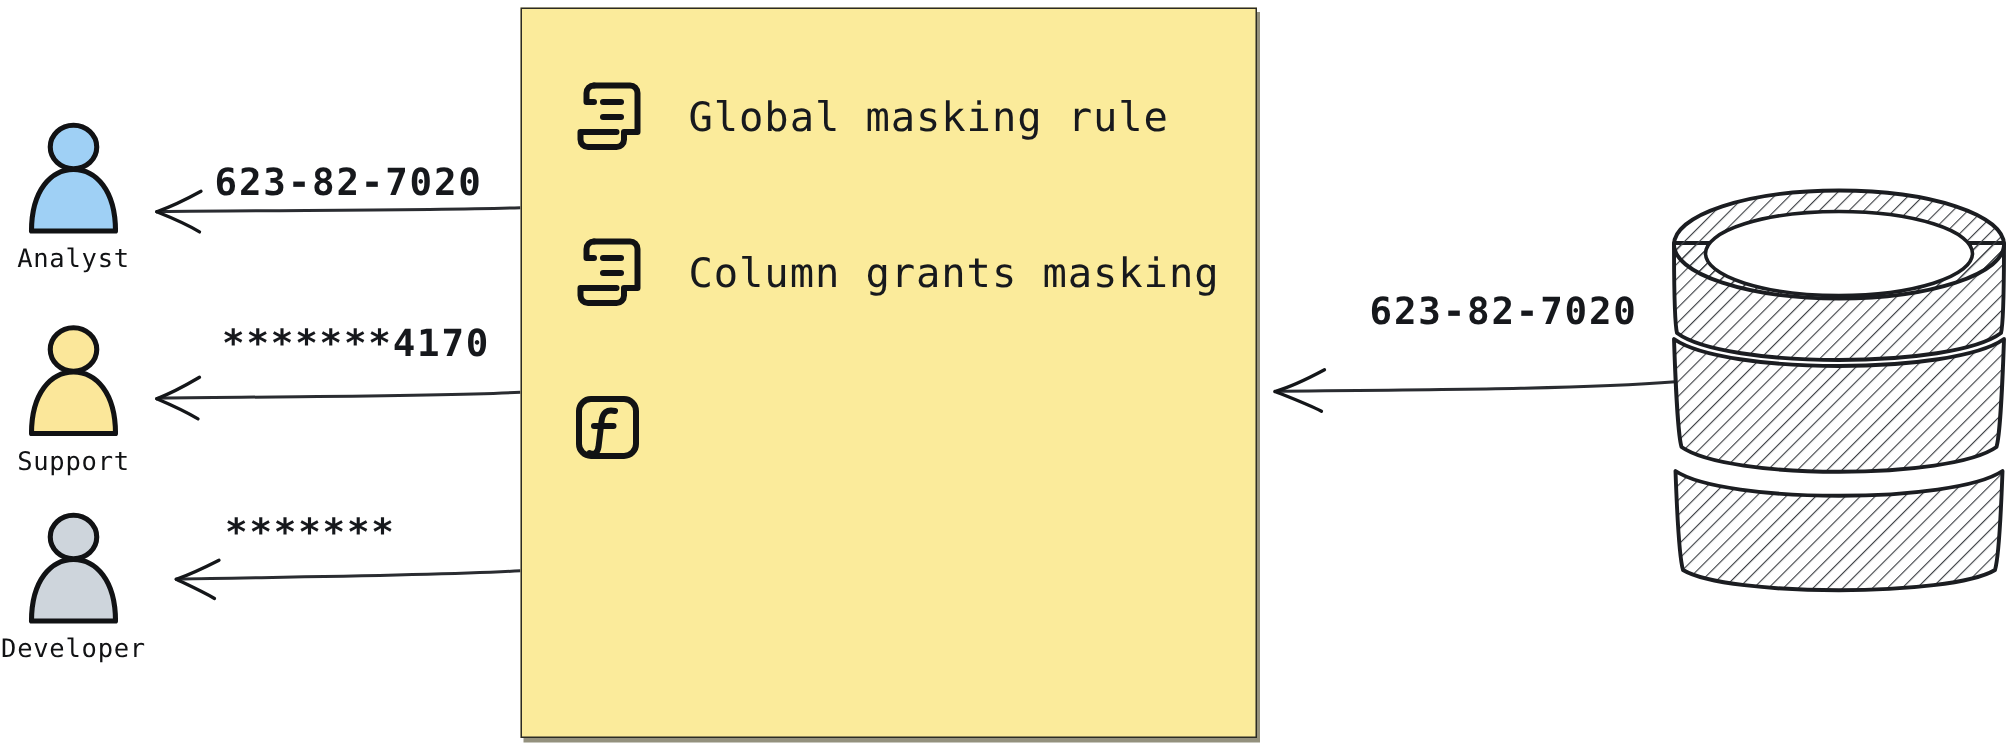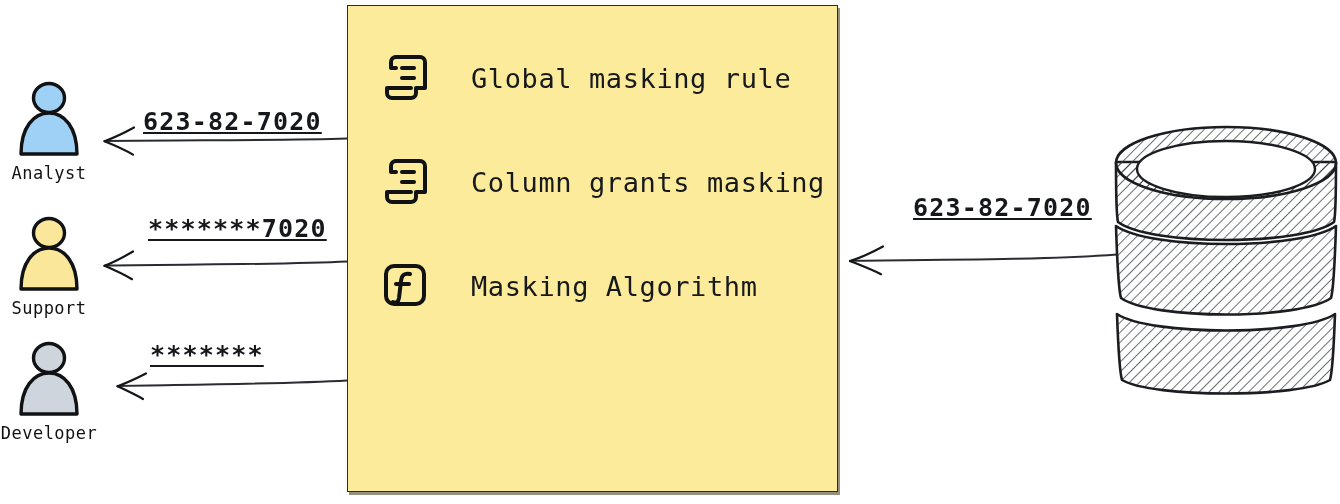--- a/index.html
+++ b/index.html
@@ -23,21 +23,20 @@
   #actor-analyst   { left:-6px; top:80px; }
   #actor-support   { left:-6px; top:215px; }
   #actor-developer { left:-6px; top:340px; }
 
   
   .flow-label {
     position:absolute; white-space:nowrap;
     font-family:"DejaVu Sans Mono","Liberation Mono",monospace;
     font-size:25px; font-weight:700; color:#16181c;
     letter-spacing:1.2px;
-    text-decoration:underline;
   }
   #label-analyst   { left:143px; top:107px; }
   #label-support   { left:148px; top:214px; }
   #label-developer { left:150px; top:340px; }
   #label-db        { left:913px; top:193px; }
 
   
   .arrow { position:absolute; overflow:visible; }
   #arrow-analyst   { left:100px;  top:120px; }
   #arrow-support   { left:100px;  top:245px; }
@@ -58,21 +57,21 @@
   }
   .policy-row {
     display:flex; align-items:center;
     height:56px; margin-bottom:48px;
   }
   .policy-row .row-icon {
     width:48px; height:52px; flex:0 0 48px;
     display:flex; align-items:center; justify-content:center;
   }
   .policy-row .row-label {
-    margin-left:42px;
+    margin-left:30px;
     font-family:"DejaVu Sans Mono","Liberation Mono",monospace;
     font-size:27px; color:#17191d; letter-spacing:0.6px;
     white-space:nowrap;
   }
 
   
   #database { position:absolute; left:1112px; top:122px; width:228px; height:285px; }
 </style>
 </head>
 <body>
@@ -97,21 +96,21 @@
 
   <div class="actor" id="actor-developer">
     <svg class="glyph" viewBox="0 0 76 82">
       <ellipse cx="38" cy="18" rx="15.5" ry="14.5" fill="#ced5dc" stroke="#111214" stroke-width="3.4"></ellipse>
       <path d="M10 74 C10 47 23 33 38 33 C53 33 66 47 66 74 Z" fill="#ced5dc" stroke="#111214" stroke-width="3.4" stroke-linejoin="round"></path>
     </svg>
     <div class="name">Developer</div>
   </div>
 
   <div class="flow-label" id="label-analyst">623-82-7020</div>
-  <div class="flow-label" id="label-support">*******7020</div>
+  <div class="flow-label" id="label-support">*******4170</div>
   <div class="flow-label" id="label-developer">*******</div>
   <div class="flow-label" id="label-db">623-82-7020</div>
 
   <svg class="arrow" id="arrow-analyst" width="250" height="40" viewBox="0 0 250 40">
     <path d="M247 18.5 C190 20.4 110 20.0 5 21.0" fill="none" stroke="#2a2c31" stroke-width="2"></path>
     <path d="M34 7.5 C24 13 12 18.5 4.5 21.2" fill="none" stroke="#141619" stroke-width="2.2" stroke-linecap="round"></path>
     <path d="M4.5 21.2 C13 24.6 25 29.8 33 34.6" fill="none" stroke="#141619" stroke-width="2.2" stroke-linecap="round"></path>
   </svg>
 
   <svg class="arrow" id="arrow-support" width="250" height="40" viewBox="0 0 250 40">
@@ -160,21 +159,20 @@
       </div>
 
       <div class="policy-row">
         <div class="row-icon">
           <svg width="46" height="48" viewBox="0 0 46 48">
             <rect x="4" y="4" width="38" height="38" rx="8" ry="8" fill="none" stroke="#111214" stroke-width="4"></rect>
             <path d="M28 12 q-8 -2 -9 7 l-2 17 q-1 6 -6 4" fill="none" stroke="#111214" stroke-width="4" stroke-linecap="round"></path>
             <line x1="14" y1="22" x2="27" y2="22" stroke="#111214" stroke-width="4" stroke-linecap="round"></line>
           </svg>
         </div>
-        <div class="row-label">Masking Algorithm</div>
       </div>
 
 
     </div>
   </div>
 
   <svg id="database" viewBox="0 0 228 285">
     <defs>
       <pattern id="hatch" width="7" height="7" patternTransform="rotate(45)" patternUnits="userSpaceOnUse">
         <line x1="0" y1="0" x2="0" y2="7" stroke="#3c3f44" stroke-width="1.5"></line>

